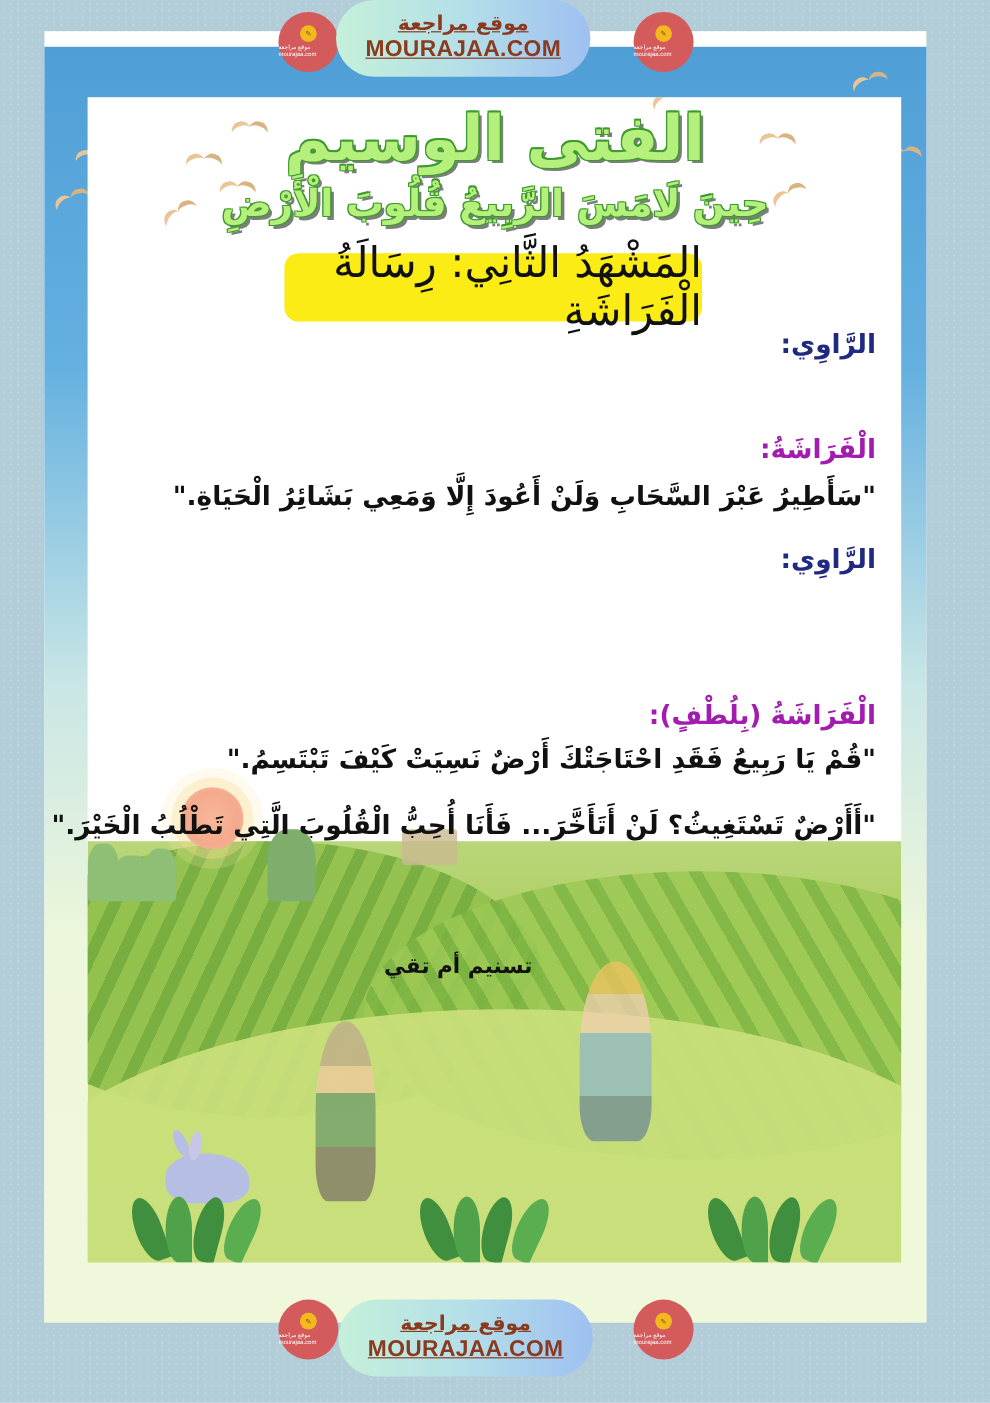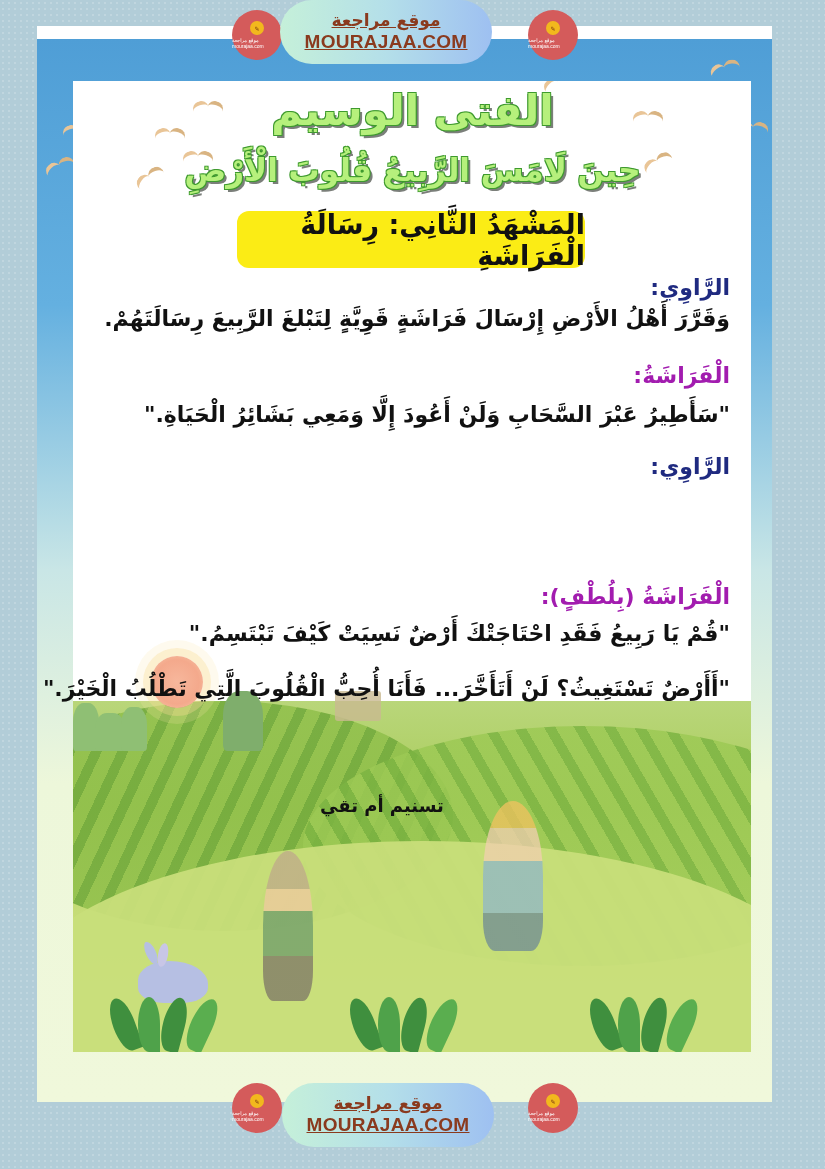--- a/index.html
+++ b/index.html
@@ -74,27 +74,27 @@
     }
     .logo .dot { width: 14px; height: 14px; border-radius: 50%; background: #f2b81d; display: flex; align-items: center; justify-content: center; font-size: 6px; color: #7a3b10; font-weight: bold; }
     .logo .cap { font-size: 5px; color: #fff; line-height: 6px; margin-top: 2px; font-family: "Liberation Sans", sans-serif; }
 
     .title {
       position: absolute; left: 0; width: 825px; text-align: center; direction: rtl;
       font-weight: bold; color: #b6f07c;
       text-shadow: -1px -1px 0 #3e9a2e, 1px -1px 0 #3e9a2e, -1px 1px 0 #3e9a2e, 1px 1px 0 #3e9a2e, 3px 3px 0 #7b7f7a;
       font-family: "DejaVu Sans", sans-serif;
     }
-    .title.main { top: 86px; font-size: 42px; }
+    .title.main { top: 86px; font-size: 52px; }
     .title.sub { top: 152px; font-size: 31px; }
     .scene-pill {
       position: absolute; left: 237px; top: 211px; width: 348px; height: 57px;
       background: #fbec15; border-radius: 12px;
       display: flex; align-items: center; justify-content: center;
-      font-size: 27px; font-weight: bold; color: #111; direction: rtl;
+      font-size: 35px; font-weight: normal; color: #111; direction: rtl;
     }
     .text-block { position: absolute; right: 95px; direction: rtl; text-align: right; font-weight: bold; }
     .speaker { font-size: 22px; line-height: 28px; }
     .speech { font-size: 22px; line-height: 34px; color: #111; }
     .narrator { color: #1f2a80; }
     .butterfly { color: #a21caf; }
     .spring { color: #e02030; }
     .author {
       position: absolute; left: 320px; top: 795px; font-size: 18px; font-weight: bold; color: #111; direction: rtl;
     }
@@ -155,21 +155,20 @@
     </div>
   </div>
 </div>
 
 <div class="title main">الفتى الوسيم</div>
 <div class="title sub">حِينَ لَامَسَ الرَّبِيعُ قُلُوبَ الْأَرْضِ</div>
 <div class="scene-pill">المَشْهَدُ الثَّانِي: رِسَالَةُ الْفَرَاشَةِ</div>
 
 <div class="text-block" style="top:274px;">
   <div class="speaker narrator">الرَّاوِي:</div>
-  <div class="speech">وَقَرَّرَ أَهْلُ الأَرْضِ إِرْسَالَ فَرَاشَةٍ قَوِيَّةٍ لِتَبْلغَ الرَّبِيعَ رِسَالَتَهُمْ.</div>
 </div>
 <div class="text-block" style="top:362px;">
   <div class="speaker butterfly">الْفَرَاشَةُ:</div>
   <div class="speech" style="margin-top:8px;">"سَأَطِيرُ عَبْرَ السَّحَابِ وَلَنْ أَعُودَ إِلَّا وَمَعِي بَشَائِرُ الْحَيَاةِ."</div>
 </div>
 <div class="text-block" style="top:453px;width:650px;">
   <div class="speaker narrator">الرَّاوِي:</div>
 </div>
 <div class="text-block" style="top:583px;">
   <div class="speaker butterfly">الْفَرَاشَةُ (بِلُطْفٍ):</div>

